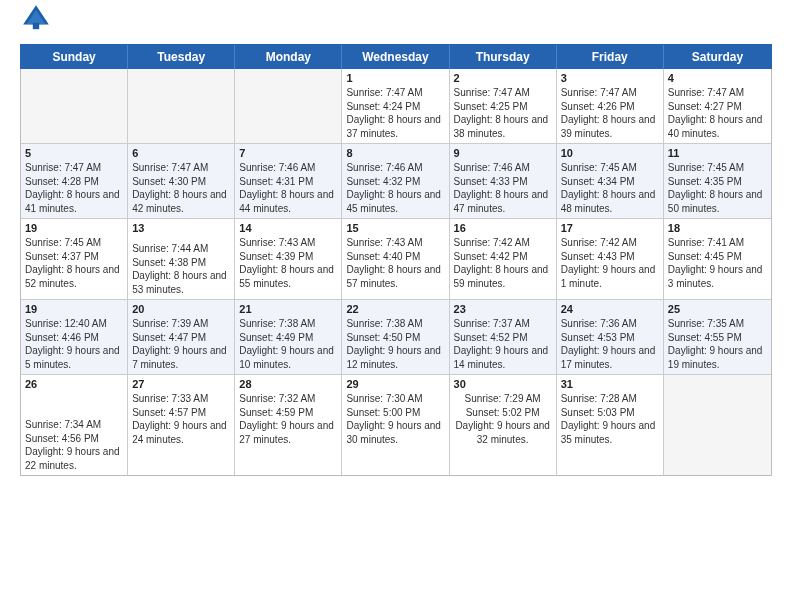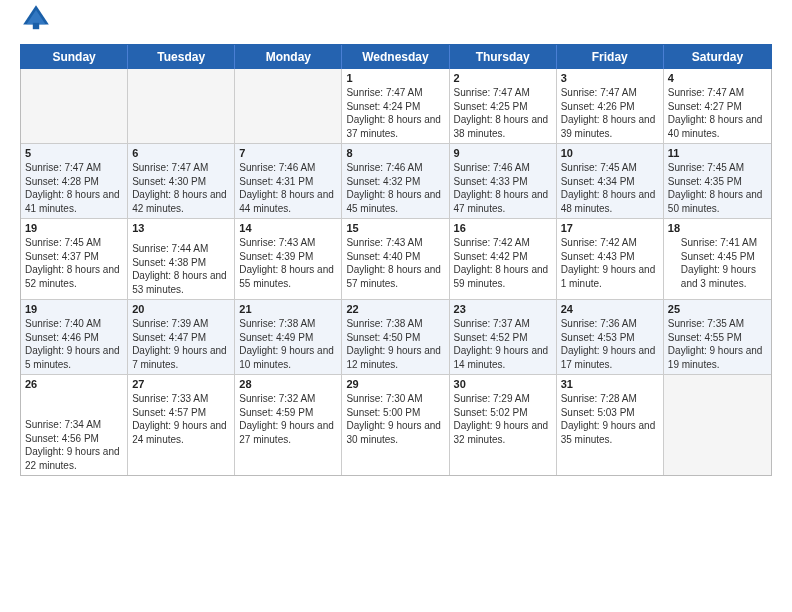--- a/index.html
+++ b/index.html
@@ -264,29 +264,29 @@
 Daylight: 8 hours and 59 minutes.</div>
             </div>
             <div class="cal-cell">
               <div class="day-num">17</div>
               <div class="cell-text" style="white-space: pre-line;">Sunrise: 7:42 AM
 Sunset: 4:43 PM
 Daylight: 9 hours and 1 minute.</div>
             </div>
             <div class="cal-cell">
               <div class="day-num">18</div>
-              <div class="cell-text" style="white-space: pre-line; margin-left: 13px;">Sunrise: 7:41 AM
+              <div class="cell-text" style="white-space: pre-line;">Sunrise: 7:41 AM
 Sunset: 4:45 PM
 Daylight: 9 hours and 3 minutes.</div>
             </div>
           </div>
           <div class="cal-row">
             <div class="cal-cell alt-row">
               <div class="day-num">19</div>
-              <div class="cell-text" style="white-space: pre-line;">Sunrise: 7:40 AM
+              <div class="cell-text" style="white-space: pre-line;">Sunrise: 12:40 AM
 Sunset: 4:46 PM
 Daylight: 9 hours and 5 minutes.</div>
             </div>
             <div class="cal-cell alt-row">
               <div class="day-num">20</div>
               <div class="cell-text" style="white-space: pre-line;">Sunrise: 7:39 AM
 Sunset: 4:47 PM
 Daylight: 9 hours and 7 minutes.</div>
             </div>
             <div class="cal-cell alt-row">
@@ -340,21 +340,21 @@
 Daylight: 9 hours and 27 minutes.</div>
             </div>
             <div class="cal-cell">
               <div class="day-num">29</div>
               <div class="cell-text" style="white-space: pre-line;">Sunrise: 7:30 AM
 Sunset: 5:00 PM
 Daylight: 9 hours and 30 minutes.</div>
             </div>
             <div class="cal-cell">
               <div class="day-num">30</div>
-              <div class="cell-text" style="white-space: pre-line;">Sunrise: 7:29 AM
+              <div class="cell-text" style="white-space: pre-line; text-align: center;">Sunrise: 7:29 AM
 Sunset: 5:02 PM
 Daylight: 9 hours and 32 minutes.</div>
             </div>
             <div class="cal-cell">
               <div class="day-num">31</div>
               <div class="cell-text" style="white-space: pre-line;">Sunrise: 7:28 AM
 Sunset: 5:03 PM
 Daylight: 9 hours and 35 minutes.</div>
             </div>
             <div class="cal-cell empty"></div>

